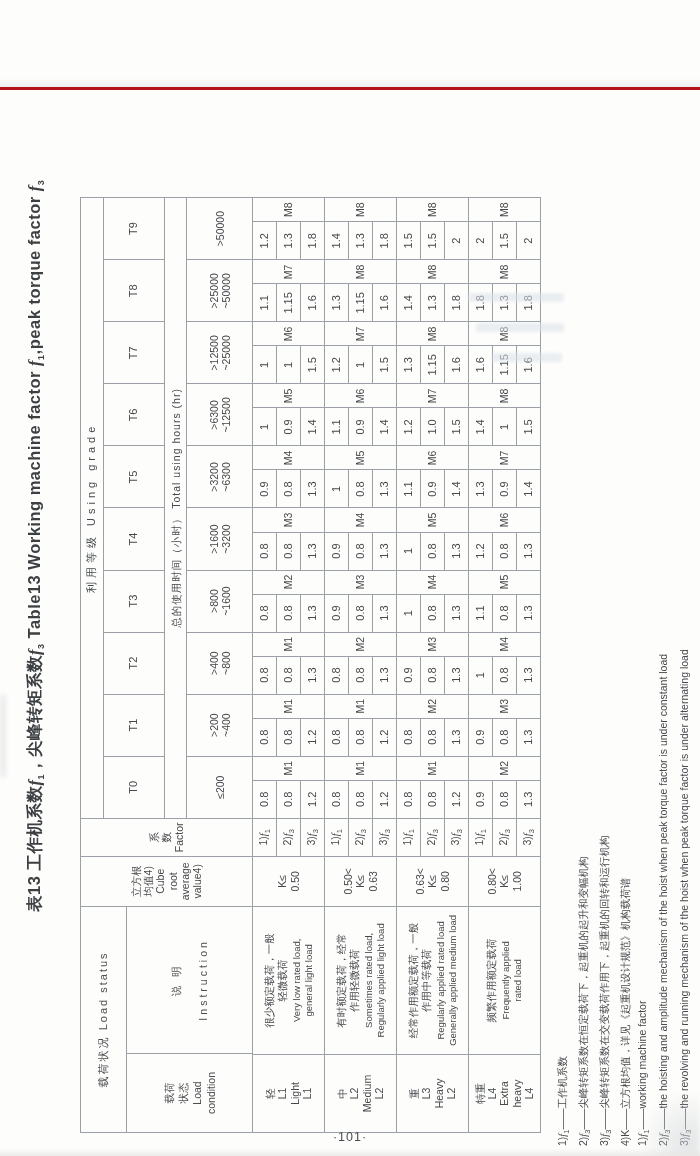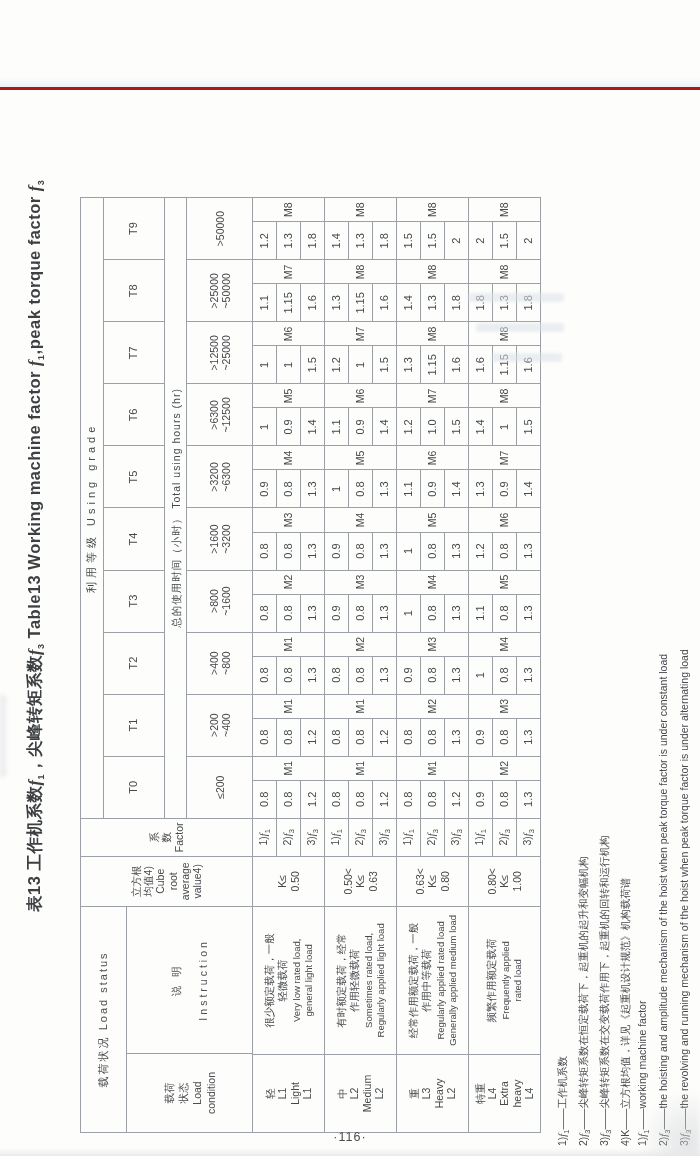--- a/index.html
+++ b/index.html
@@ -387,21 +387,21 @@
         <div>2)<i>f</i><sub>3</sub>——尖峰转矩系数在恒定载荷下，起重机的起升和变幅机构</div>
         <div>3)<i>f</i><sub>3</sub>——尖峰转矩系数在交变载荷作用下，起重机的回转和运行机构</div>
         <div>4)K——立方根均值，详见《起重机设计规范》机构载荷谱</div>
         <div>1)<i>f</i><sub>1</sub>——working machine factor</div>
         <div>2)<i>f</i><sub>3</sub>——the hoisting and amplitude mechanism of the hoist when peak torque factor is under constant load</div>
         <div>3)<i>f</i><sub>3</sub>——the revolving and running mechanism of the hoist when peak torque factor is under alternating load</div>
         <div>4)K——cube root,see Hoist designing Criteria for mechanism load spectrum</div>
       </div>
   </div>
 
-  <div class="page-number">·116·</div>
+  <div class="page-number">·101·</div>
 
   <div class="ghost" style="left:468px;top:293px;width:96px;height:9px;"></div>
   <div class="ghost" style="left:476px;top:323px;width:88px;height:9px;"></div>
   <div class="ghost" style="left:492px;top:353px;width:70px;height:9px;"></div>
   <div class="smudge-br"></div>
   <div class="smudge-left"></div>
   <div class="bottom-strip"></div>
 
 </div>
 

